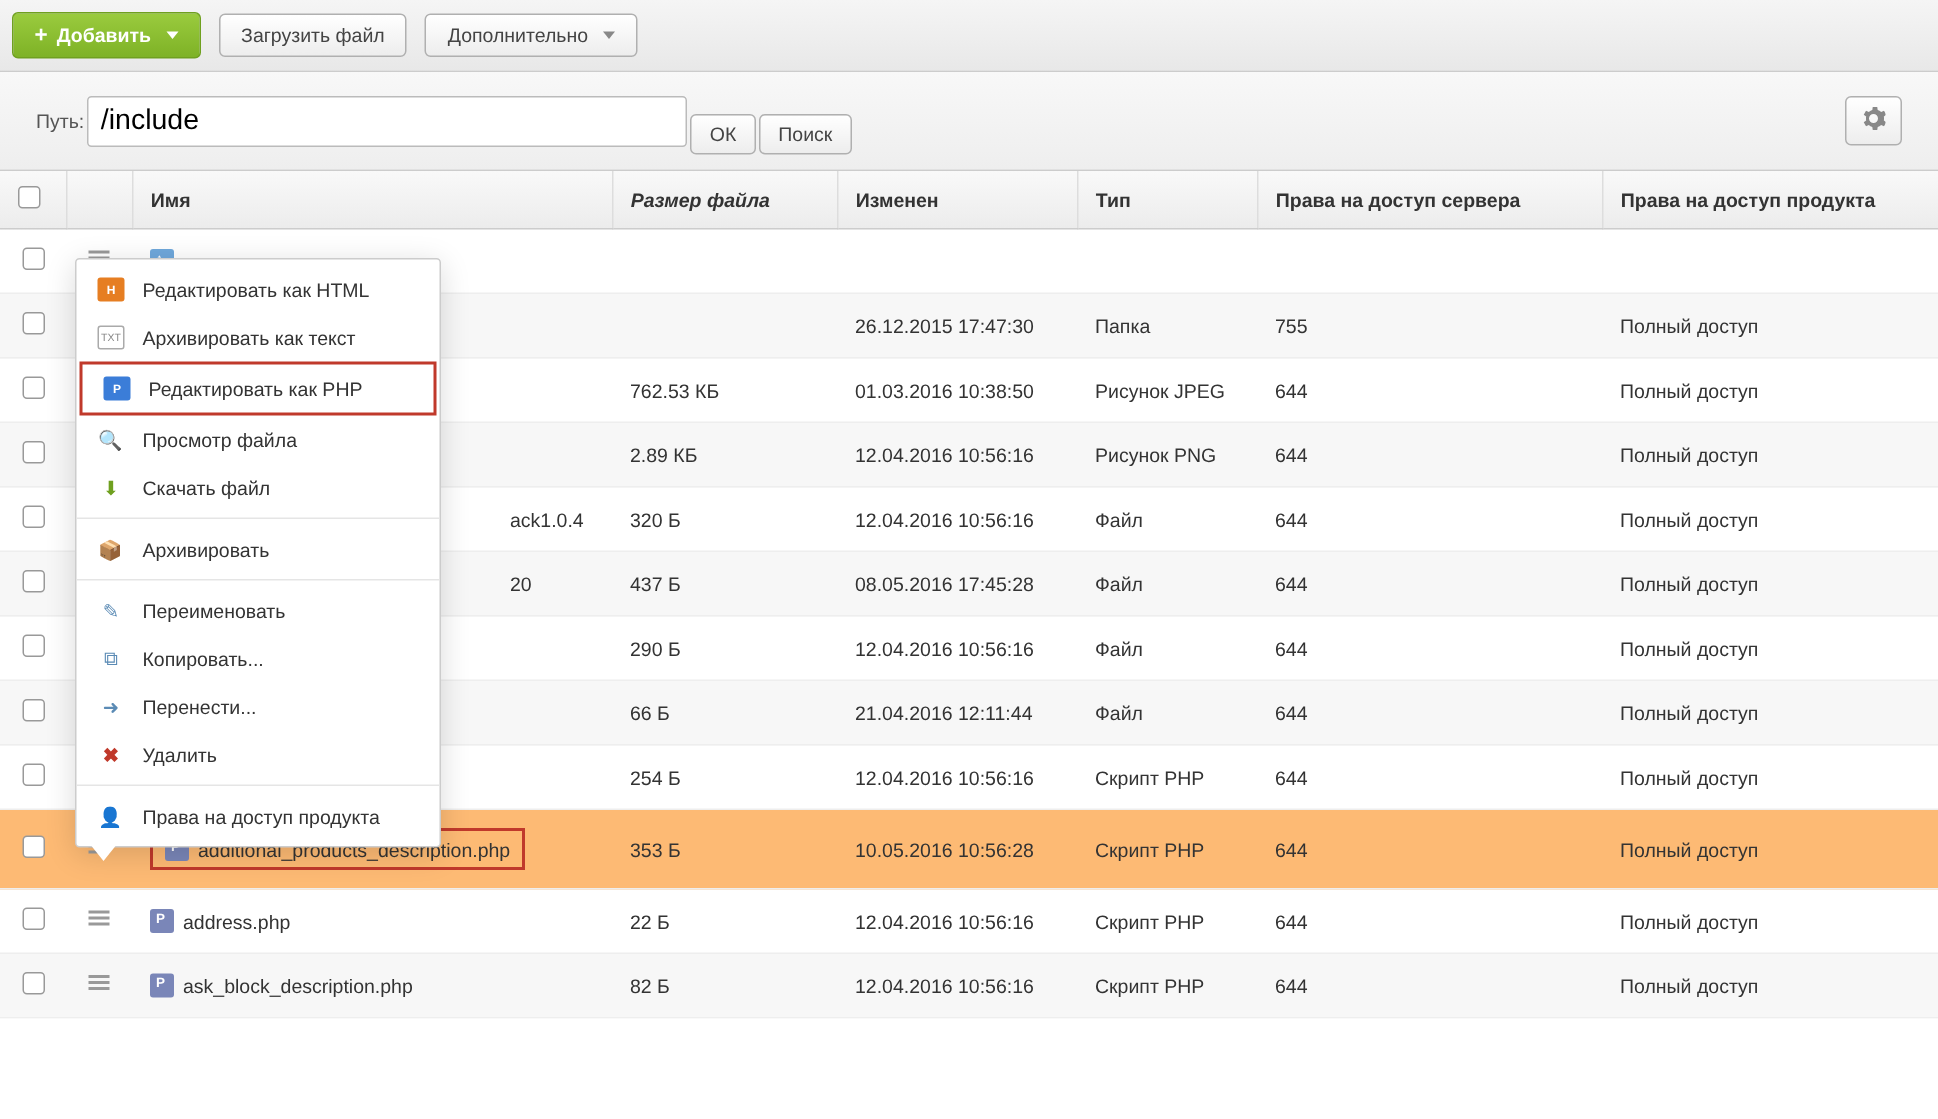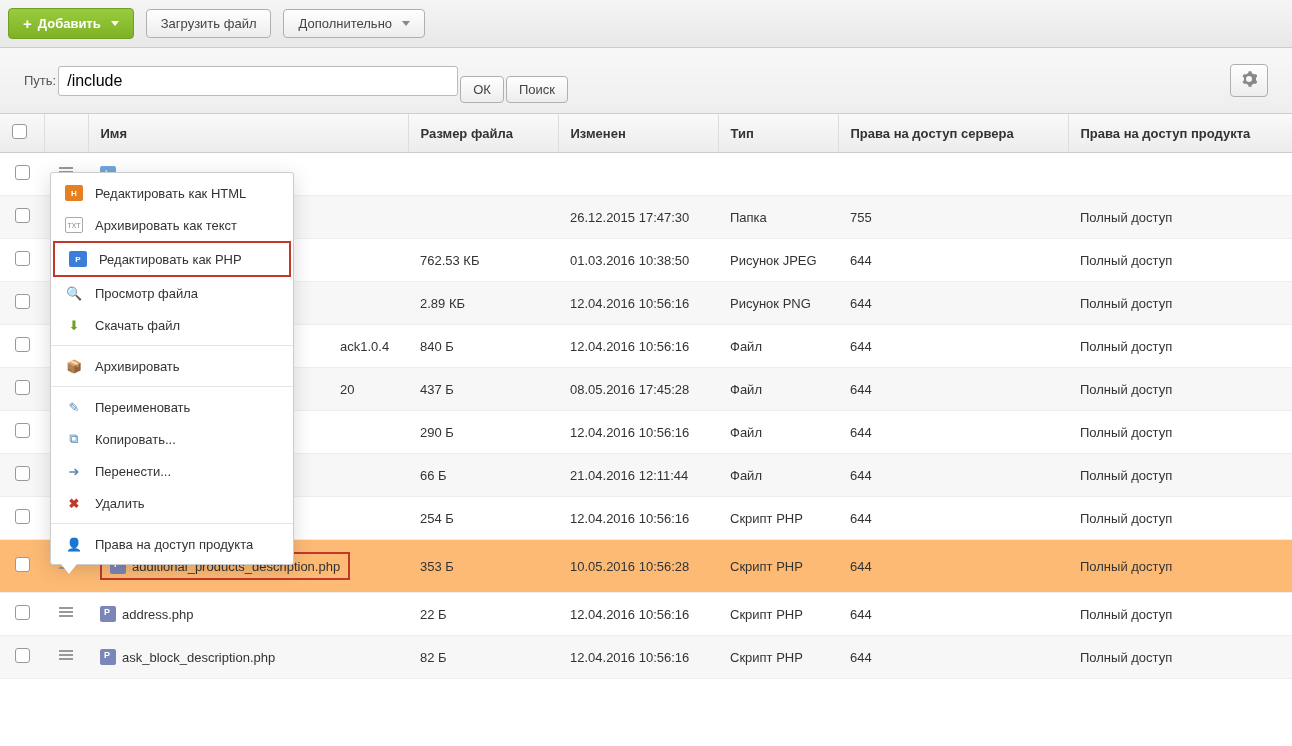--- a/index.html
+++ b/index.html
@@ -9,36 +9,36 @@
 .toolbar { display: flex; align-items: center; gap: 12px; padding: 8px; background: linear-gradient(#f5f5f5, #e8e8e8); border-bottom: 1px solid #ccc; }
 .btn { display: inline-flex; align-items: center; gap: 6px; padding: 6px 14px; border: 1px solid #b0b0b0; border-radius: 4px; background: linear-gradient(#fff, #ededed); color: #444; cursor: pointer; font-size: 13px; }
 .btn-add { background: linear-gradient(#9acb3e, #7eb226); color: #fff; border-color: #6fa01f; font-weight: bold; }
 .btn-dropdown-caret { width: 0; height: 0; border-left: 4px solid transparent; border-right: 4px solid transparent; border-top: 5px solid #888; margin-left: 4px; }
 .btn-add .btn-dropdown-caret { border-top-color: #fff; }
 .plus-icon { font-weight: bold; font-size: 15px; }
 
 
 .pathbar { display: flex; align-items: center; gap: 2px; padding: 10px 24px; background: linear-gradient(#f8f8f8, #eee); border-bottom: 1px solid #ccc; }
 .path-label { color: #555; }
-.path-input { flex: 0 0 400px; padding: 5px 8px; border: 1px solid #bbb; border-radius: 3px; font-size: 16px; }
+.path-input { flex: 0 0 400px; padding: 5px 8px; border: 1px solid #bbb; border-radius: 3px; font-size: 19px; }
 .btn-small { padding: 5px 12px; margin-top: 18px; }
 .gear-btn { margin-left: auto; padding: 6px 10px; }
 
 
 .file-table { width: 100%; border-collapse: collapse; }
 .file-table thead th { background: linear-gradient(#f9f9f9, #ececec); border-bottom: 1px solid #ccc; border-right: 1px solid #ddd; text-align: left; padding: 10px 12px; font-weight: bold; color: #333; font-size: 13px; }
 .file-table thead th:last-child { border-right: none; }
 .file-table tbody td { padding: 12px; border-bottom: 1px solid #eee; vertical-align: middle; }
 .file-table tbody tr:nth-child(even) { background: #f7f7f7; }
 .file-table tbody tr.highlighted { background: #fdba74; }
 
 .col-check { width: 44px; text-align: center; }
 .col-drag { width: 44px; text-align: center; }
 .col-name { width: 320px; }
-.col-size { width: 150px; }
+.col-size { width: 150px; font-style: italic; }
 .col-mod { width: 160px; }
 .col-type { width: 120px; }
 .col-perm-server { width: 230px; }
 .col-perm-product { }
 
 .checkbox { width: 15px; height: 15px; border: 1px solid #999; border-radius: 3px; display: inline-block; background: #fff; cursor: pointer; }
 .drag-handle { display: inline-block; width: 14px; height: 12px; cursor: pointer; }
 .drag-handle::before { content: ""; display: block; width: 14px; height: 2px; background: #999; box-shadow: 0 4px 0 #999, 0 8px 0 #999; }
 
 .file-icon { display: inline-block; width: 16px; height: 16px; vertical-align: middle; margin-right: 6px; }
@@ -177,21 +177,21 @@
         <td>Полный доступ</td>
       </tr>
       <tr>
         <td class="col-check"><span class="checkbox"></span></td>
         <td class="col-drag"><span class="drag-handle"></span></td>
         <td class="col-name">
           <span class="name-cell" style="padding-left:240px;">
             <span>ack1.0.4</span>
           </span>
         </td>
-        <td>840 Б</td>
+        <td>320 Б</td>
         <td>12.04.2016 10:56:16</td>
         <td>Файл</td>
         <td>644</td>
         <td>Полный доступ</td>
       </tr>
       <tr>
         <td class="col-check"><span class="checkbox"></span></td>
         <td class="col-drag"><span class="drag-handle"></span></td>
         <td class="col-name">
           <span class="name-cell" style="padding-left:240px;">

